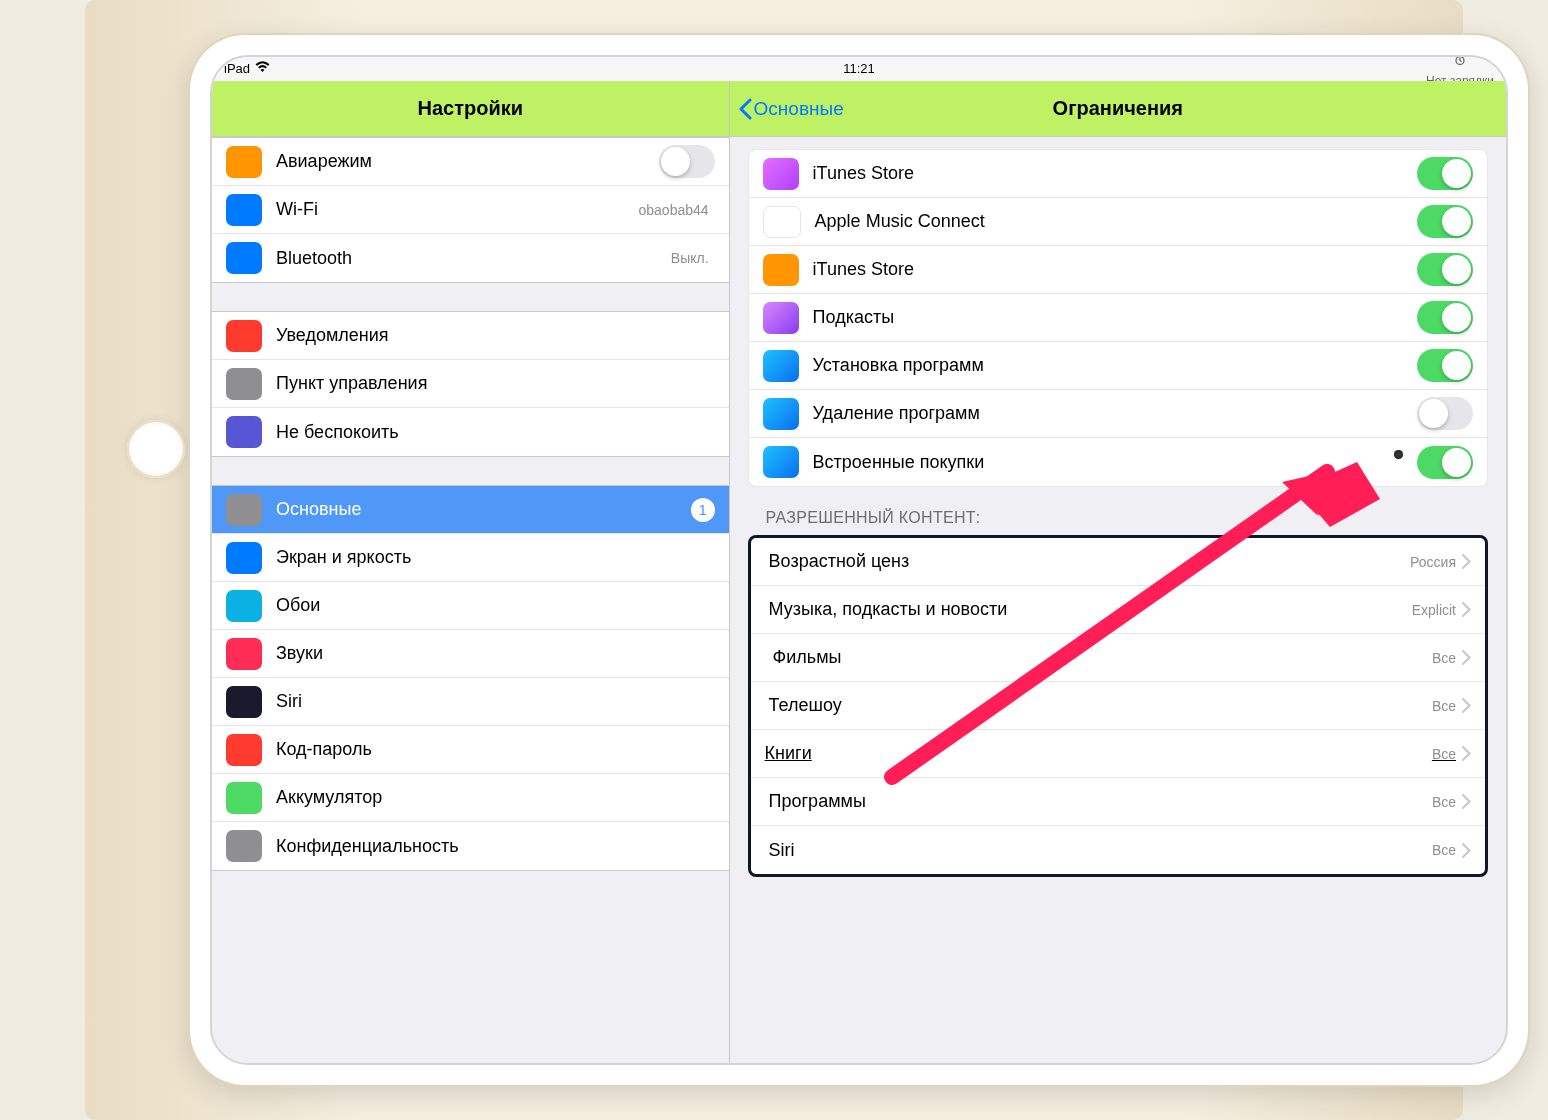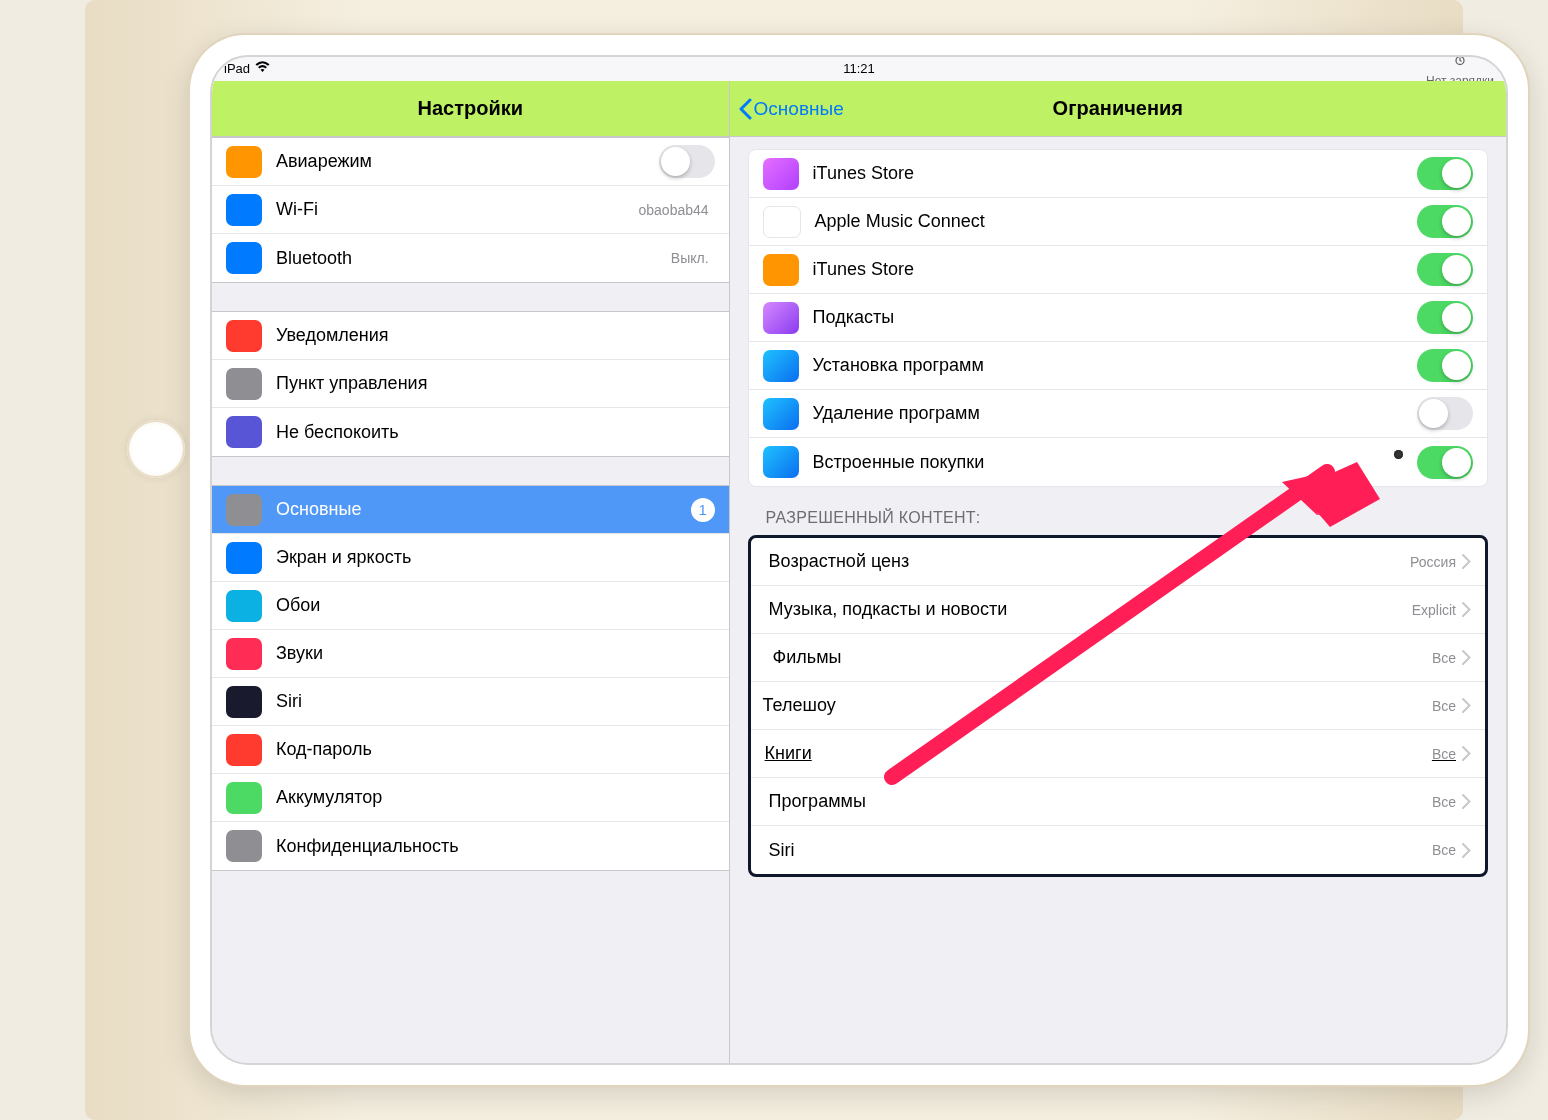--- a/index.html
+++ b/index.html
@@ -362,21 +362,21 @@
                   <path d="M1 1 L7.5 7.5 L1 14" stroke="currentColor" stroke-width="2" fill="none" stroke-linecap="round"></path>
                 </svg>
               </div>
               <div class="row" style="padding-left: 22px;">
                 <span class="label">Фильмы</span>
                 <span class="value">Все</span>
                 <svg class="chev" width="9" height="15" viewBox="0 0 9 15">
                   <path d="M1 1 L7.5 7.5 L1 14" stroke="currentColor" stroke-width="2" fill="none" stroke-linecap="round"></path>
                 </svg>
               </div>
-              <div class="row" style="padding-left: 12px;">
+              <div class="row" style="padding-left: 18px;">
                 <span class="label">Телешоу</span>
                 <span class="value">Все</span>
                 <svg class="chev" width="9" height="15" viewBox="0 0 9 15">
                   <path d="M1 1 L7.5 7.5 L1 14" stroke="currentColor" stroke-width="2" fill="none" stroke-linecap="round"></path>
                 </svg>
               </div>
               <div class="row" style=" text-decoration: underline;">
                 <span class="label">Книги</span>
                 <span class="value">Все</span>
                 <svg class="chev" width="9" height="15" viewBox="0 0 9 15">

